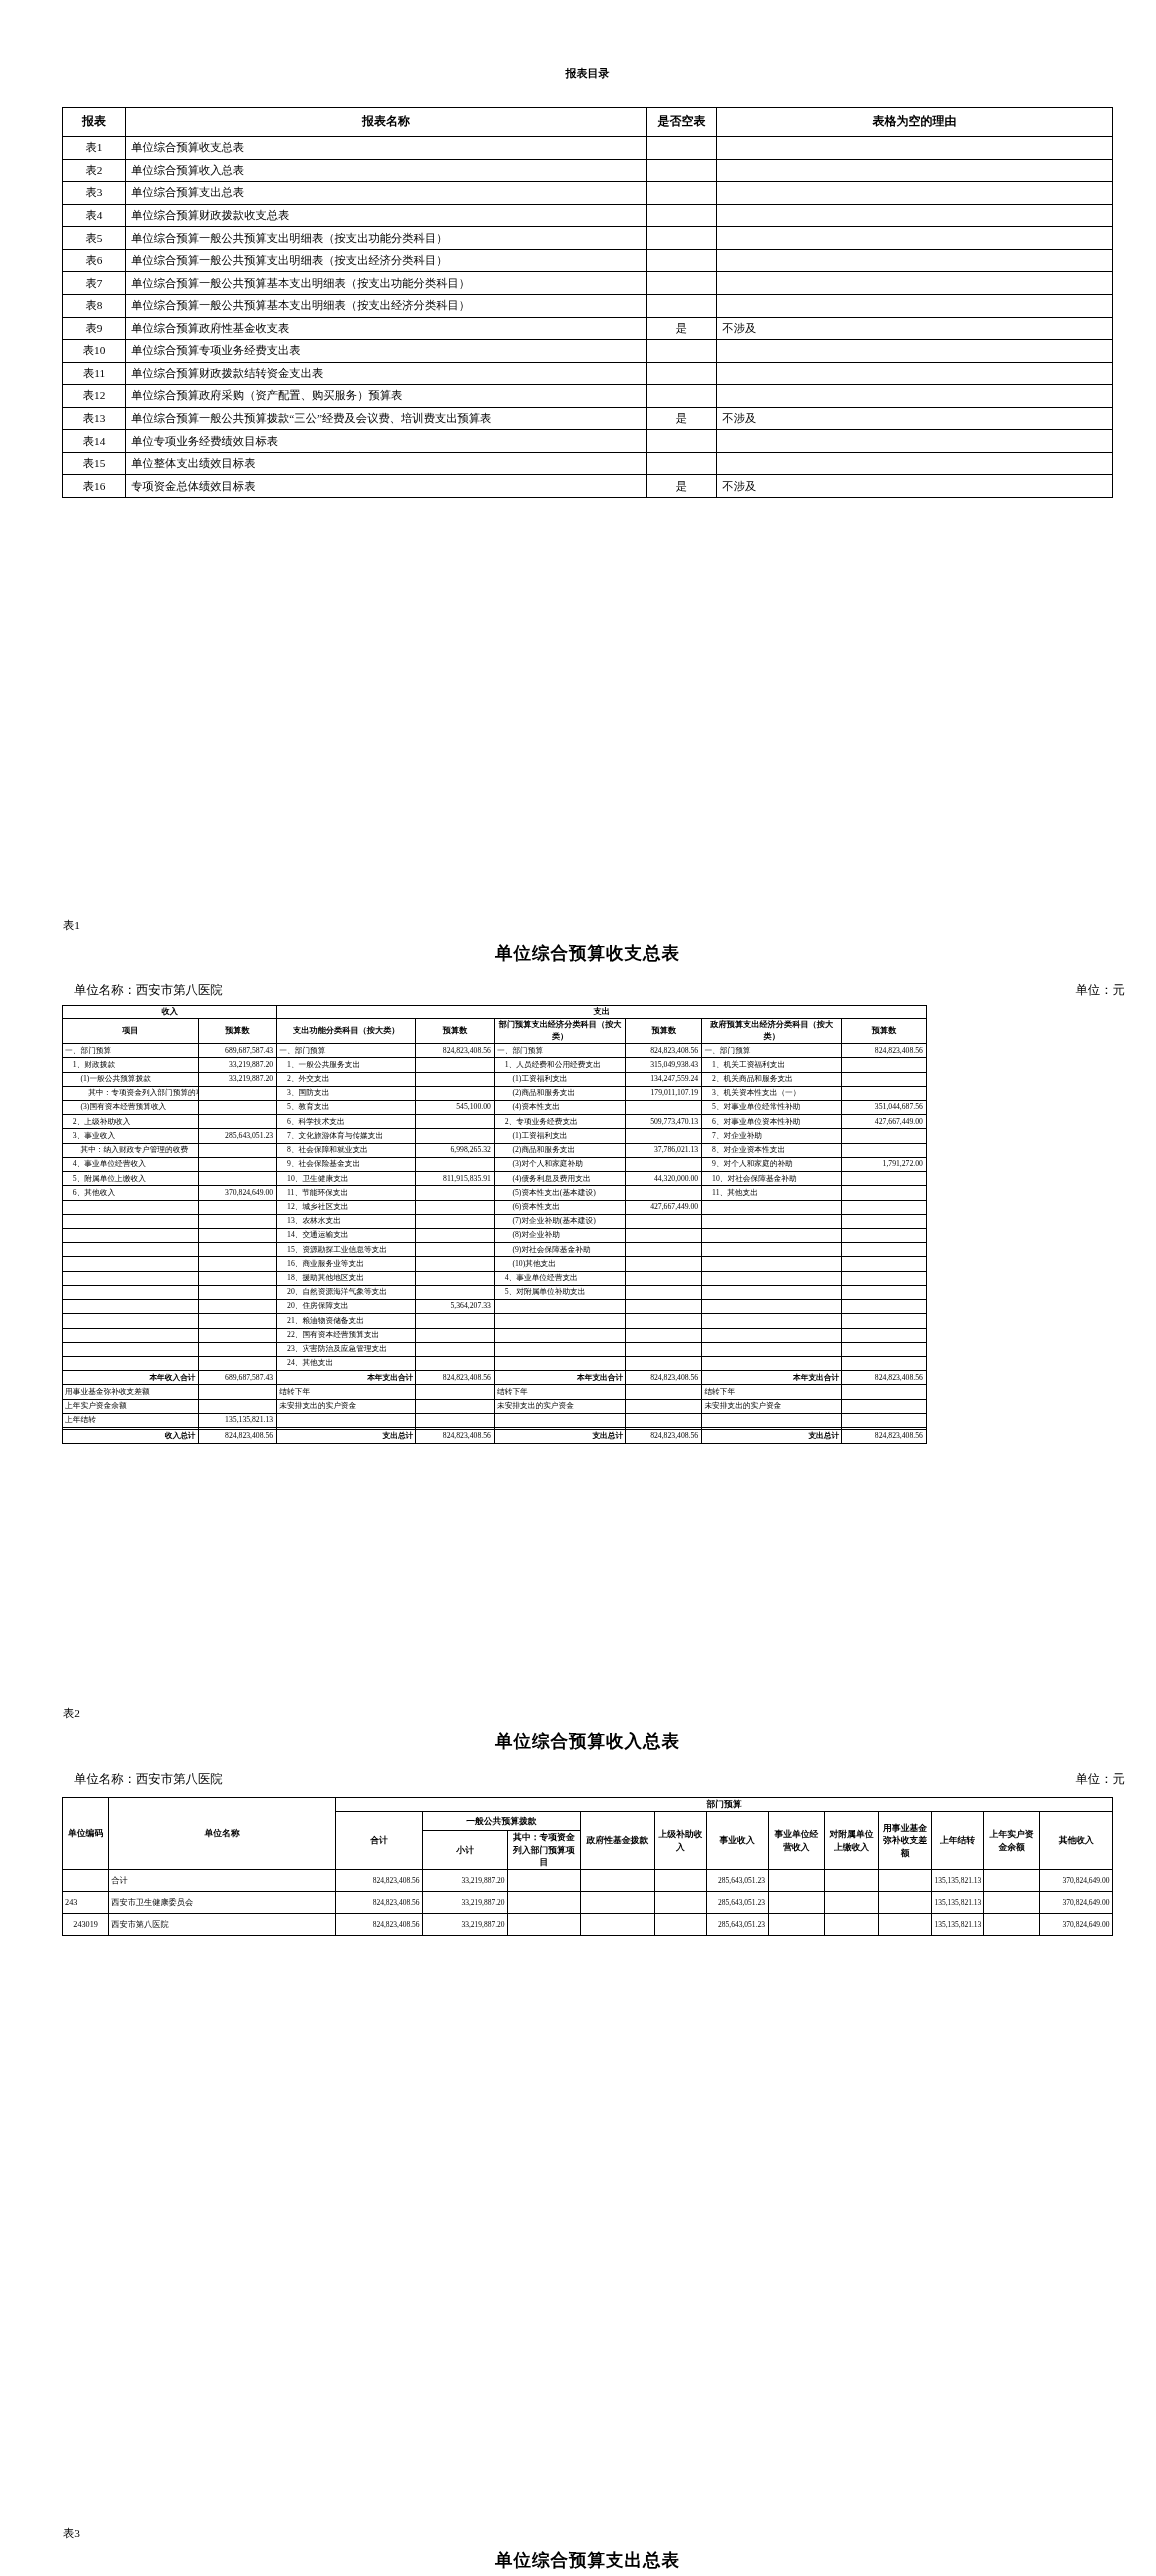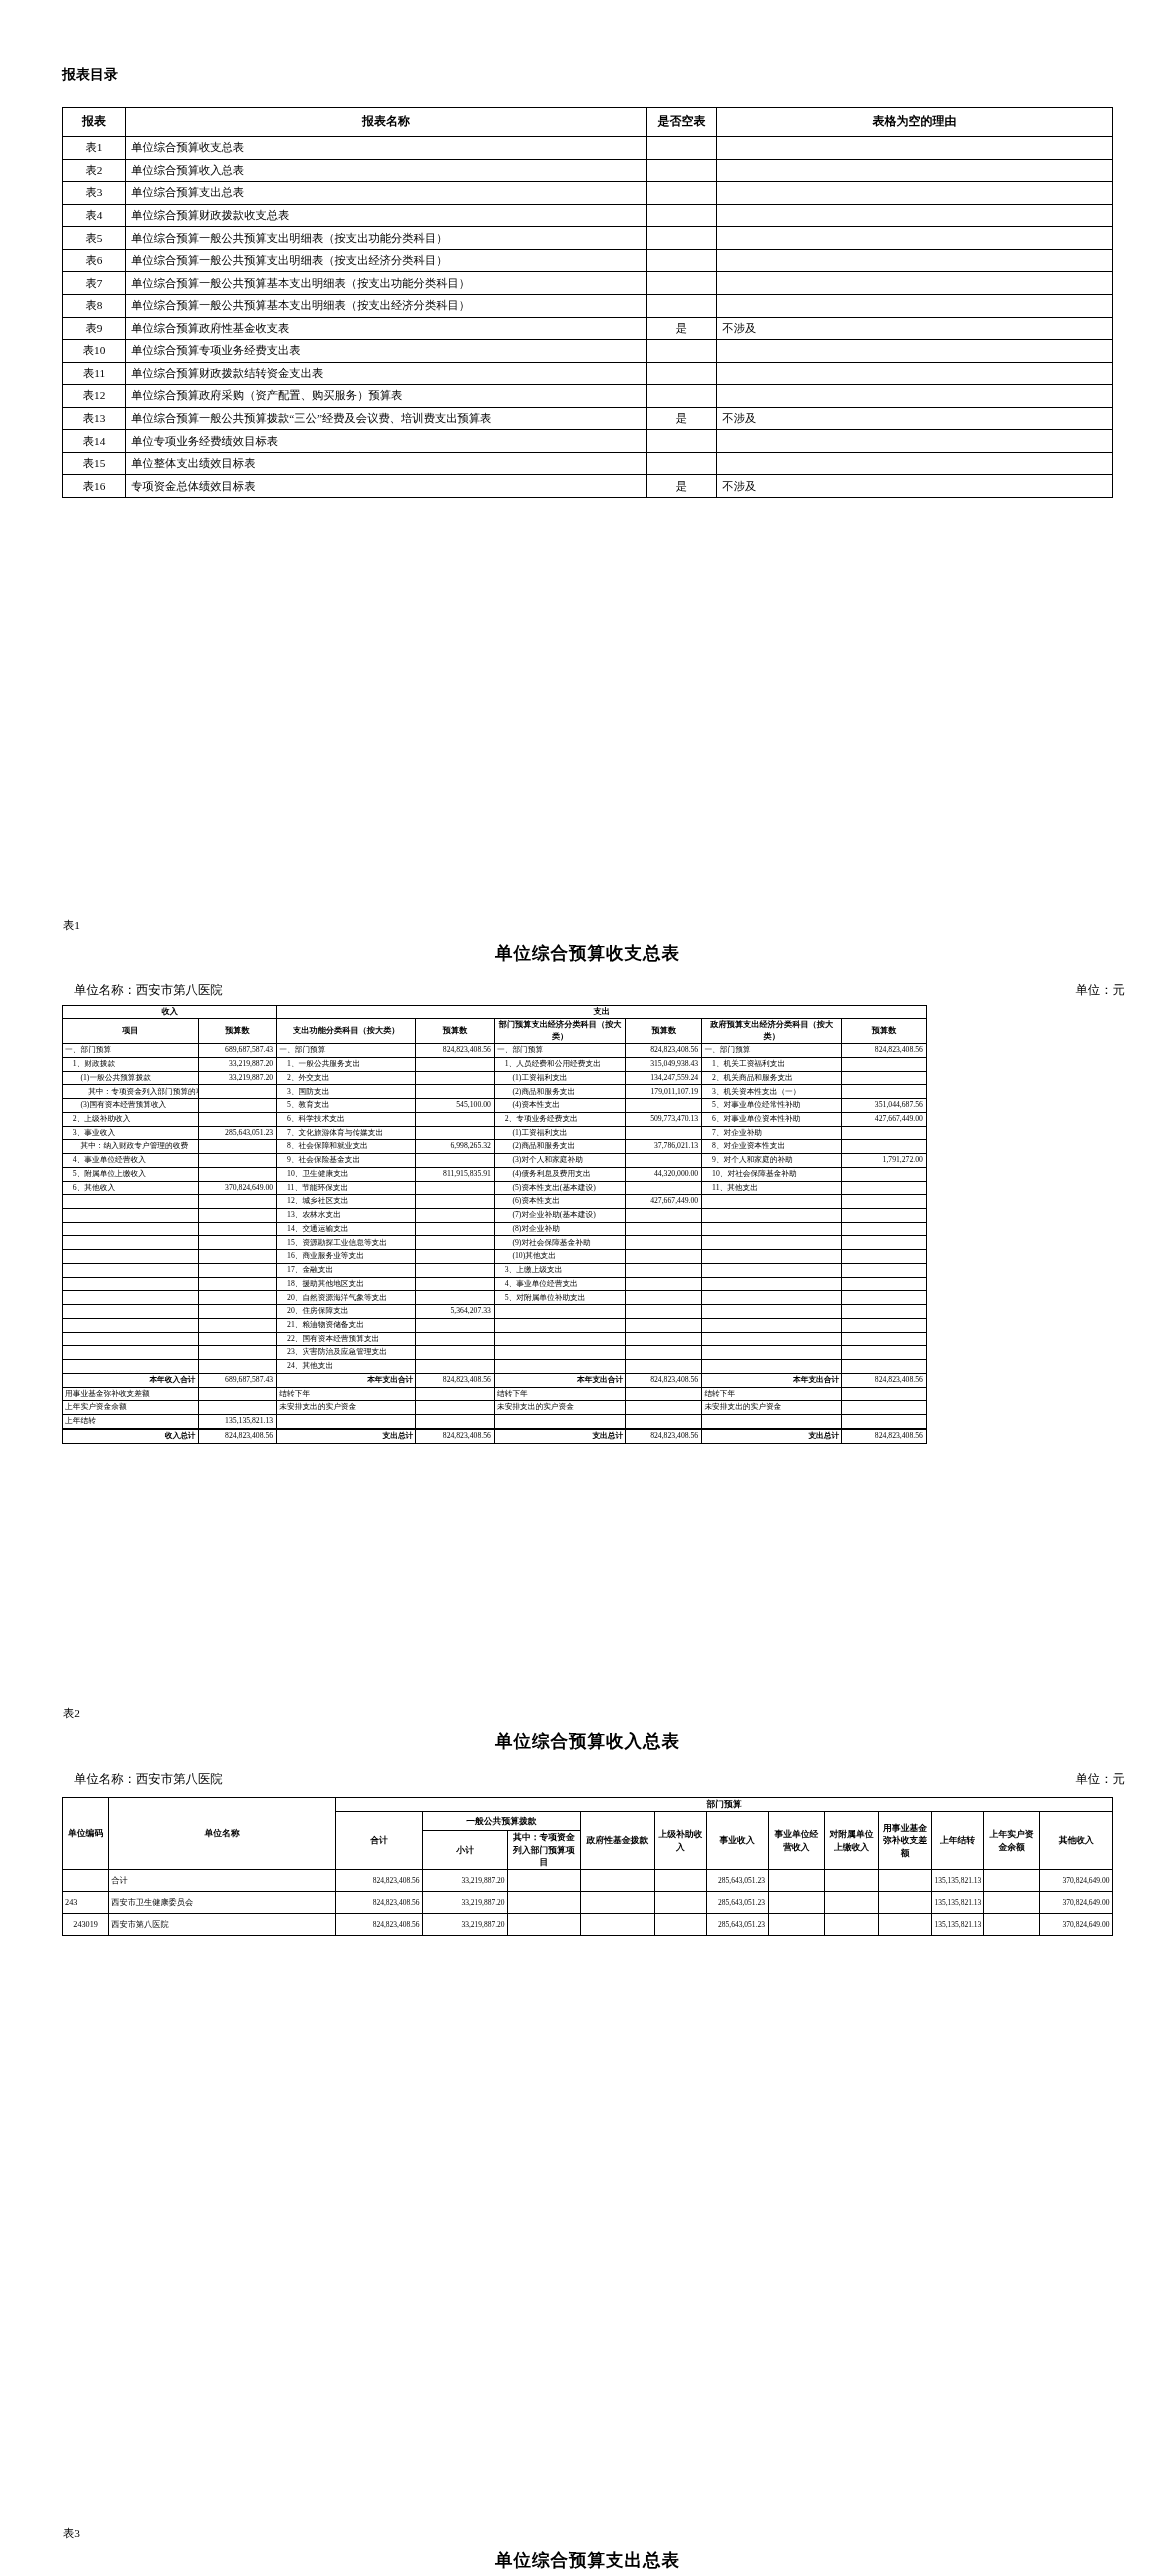--- a/index.html
+++ b/index.html
@@ -1,20 +1,20 @@
 <!DOCTYPE html>
 <html style="font-size:8.2px"><head>
 <meta charset="utf-8">
 <style>
   html,body{margin:0;padding:0;background:#fff;}
   #page{position:relative;width:1157px;height:3270px;background:#ffffff;color:#000;
         font-family:"Liberation Serif","DejaVu Serif",serif;}
   .abs{position:absolute;}
   .hei{font-family:"Liberation Sans","DejaVu Sans",sans-serif;}
-  .doc-title{left:62px;width:1051px;text-align:left;font-weight:bold;font-size:14px;}
+  .doc-title{left:62px;width:1051px;text-align:center;font-weight:bold;font-size:11px;}
   .big-title{left:62px;width:1051px;text-align:center;font-weight:bold;font-size:17.5px;letter-spacing:1px;}
   .tbl-label{left:63px;font-size:11.3px;}
   .unit-line{left:62px;width:1051px;display:flex;justify-content:space-between;
              font-size:12.4px;font-family:"Liberation Sans","DejaVu Sans",sans-serif;margin-left:12px;}
   table{border-collapse:collapse;table-layout:fixed;width:100%;height:100%;}
   table{border:1px solid #000;}
   th,td{border:0.5px solid #000;border-top-width:1px;border-bottom-width:1px;
         overflow:hidden;vertical-align:middle;padding:0 2.1px;}
   th{font-family:"Liberation Sans","DejaVu Sans",sans-serif;font-weight:bold;
      text-align:center;word-break:break-all;line-height:1.45;}
@@ -355,30 +355,20 @@
             <td class="num"></td>
             <td class="lab"></td>
             <td class="num"></td>
           </tr>
           <tr>
             <td class="lab"></td>
             <td class="num"></td>
             <td class="lab">　16、商业服务业等支出</td>
             <td class="num"></td>
             <td class="lab">　　(10)其他支出</td>
-            <td class="num"></td>
-            <td class="lab"></td>
-            <td class="num"></td>
-          </tr>
-          <tr>
-            <td class="lab"></td>
-            <td class="num"></td>
-            <td class="lab">　17、金融支出</td>
-            <td class="num"></td>
-            <td class="lab">　3、上缴上级支出</td>
             <td class="num"></td>
             <td class="lab"></td>
             <td class="num"></td>
           </tr>
           <tr>
             <td class="lab"></td>
             <td class="num"></td>
             <td class="lab">　18、援助其他地区支出</td>
             <td class="num"></td>
             <td class="lab">　4、事业单位经营支出</td>

